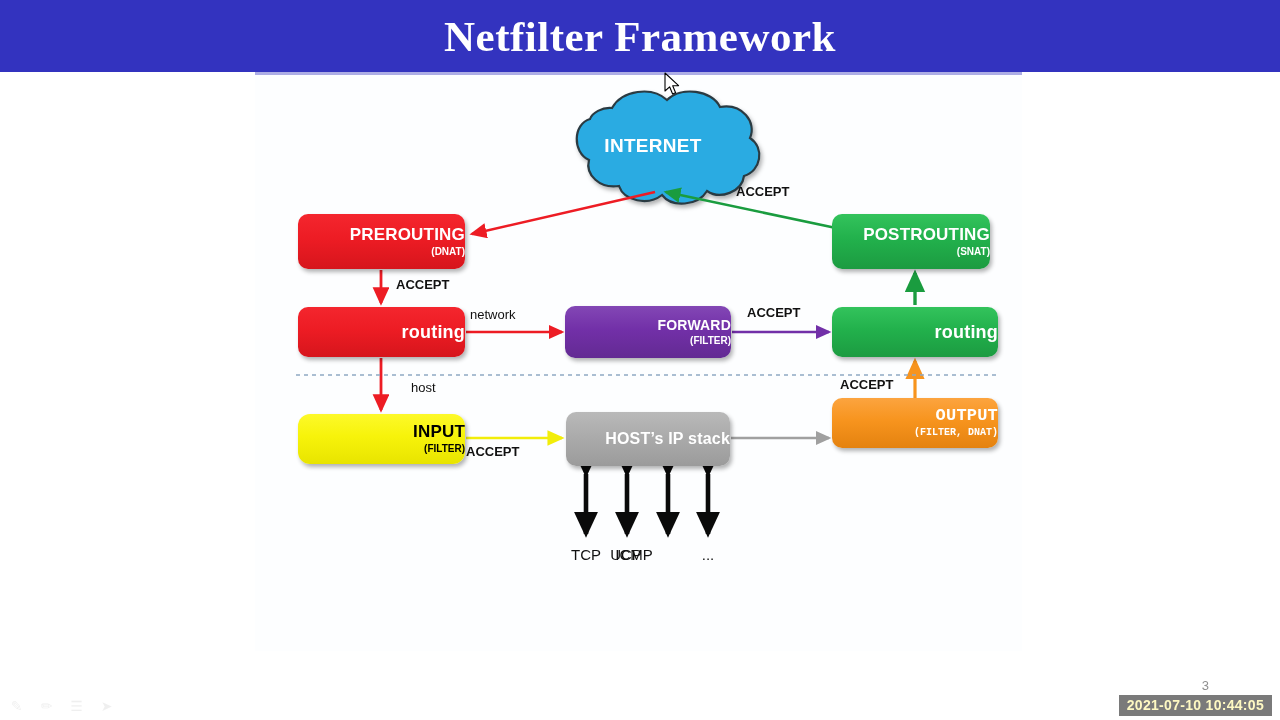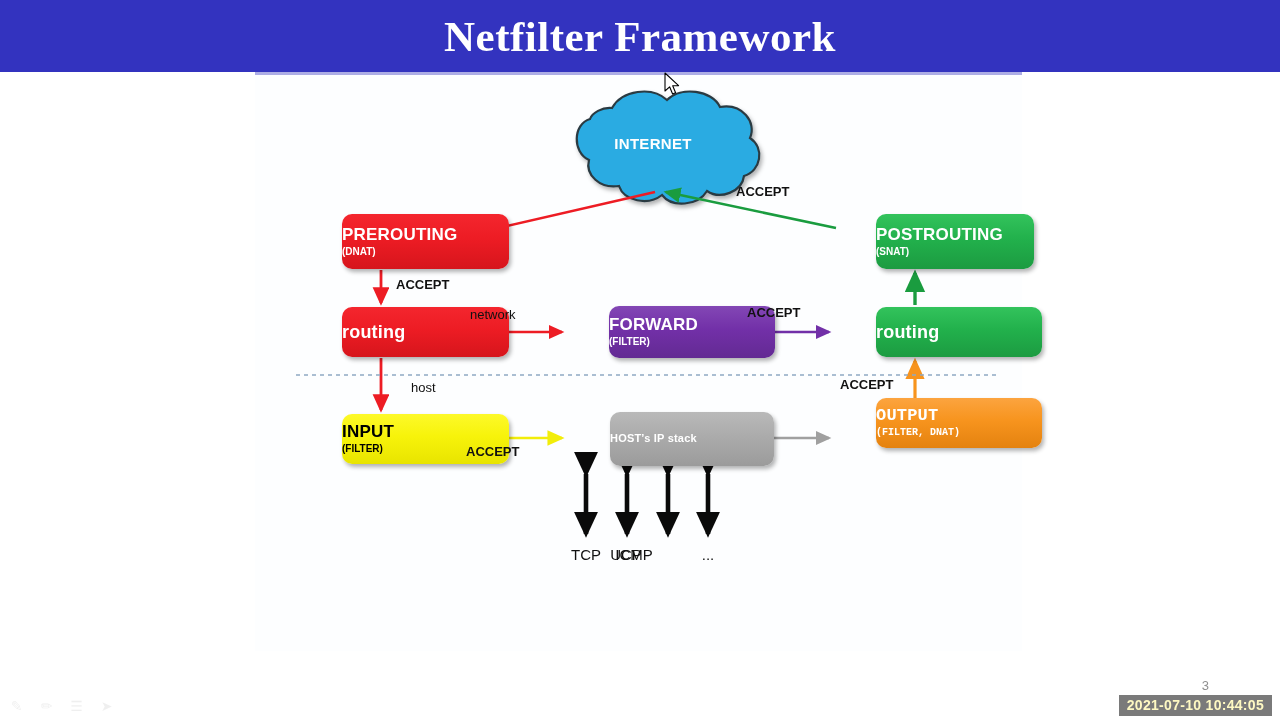--- a/index.html
+++ b/index.html
@@ -57,26 +57,25 @@
     width: 1280px; height: 600px;
   }
   #diagram svg { position: absolute; left: 0; top: 0; }
 
   
   .node {
     position: absolute;
     border-radius: 10px;
     display: flex;
     flex-direction: column;
-    align-items: flex-start;
+    align-items: flex-end;
     justify-content: center;
     text-align: center;
     box-shadow: 2px 3px 4px rgba(0,0,0,0.30);
     line-height: 1.05;
-    margin-left: 44px;
   }
   .node .nlabel {
     font-weight: bold;
     letter-spacing: .2px;
   }
   .node .nsub {
     font-weight: bold;
     font-size: 10px;
     margin-top: 3px;
   }
@@ -89,20 +88,21 @@
     background: linear-gradient(180deg,#33c35c 0%, #22b14c 45%, #1c9b41 100%);
     color: #ffffff;
   }
   .node.purple {
     background: linear-gradient(180deg,#8347b5 0%, #7230a8 45%, #632a93 100%);
     color: #ffffff;
   }
   .node.yellow {
     background: linear-gradient(180deg,#fdf92a 0%, #f7f30a 45%, #e8e400 100%);
     color: #000000;
+    border-radius: 12px;
   }
   .node.gray {
     background: linear-gradient(180deg,#b9b9b9 0%, #ababab 45%, #9b9b9b 100%);
     color: #ffffff;
   }
   .node.orange {
     background: linear-gradient(180deg,#fca43f 0%, #f7941e 45%, #e4820f 100%);
     color: #ffffff;
   }
 
@@ -110,37 +110,37 @@
   #node-prerouting { left: 298px; top: 142px; width: 167px; height: 55px; }
   #node-prerouting .nlabel { font-size: 17px; }
 
   #node-routing-in  { left: 298px; top: 235px; width: 167px; height: 50px; }
   #node-routing-in .nlabel { font-size: 18px; font-weight: bold; }
 
   #node-input { left: 298px; top: 342px; width: 167px; height: 50px; }
   #node-input .nlabel { font-size: 17px; }
 
   #node-forward { left: 565px; top: 234px; width: 166px; height: 52px; }
-  #node-forward .nlabel { font-size: 17px; }
+  #node-forward .nlabel { font-size: 14px; }
 
   #node-hostip { left: 566px; top: 340px; width: 164px; height: 54px; }
-  #node-hostip .nlabel { font-size: 11px; }
+  #node-hostip .nlabel { font-size: 16px; }
 
   #node-postrouting { left: 832px; top: 142px; width: 158px; height: 55px; }
   #node-postrouting .nlabel { font-size: 17px; }
 
   #node-routing-out { left: 832px; top: 235px; width: 166px; height: 50px; }
   #node-routing-out .nlabel { font-size: 18px; }
 
   #node-output { left: 832px; top: 326px; width: 166px; height: 50px; font-family: Liberation Mono, monospace; }
   #node-output .nlabel { font-size: 17px; }
   #cloud-label {
     position: absolute; left: 553px; top: 63px;
     width: 200px; text-align: center;
-    color: #ffffff; font-size: 15px; font-weight: bold;
+    color: #ffffff; font-size: 19px; font-weight: bold;
     letter-spacing: .3px;
   }
 
   
   .elabel {
     position: absolute;
     color: #111111;
     font-weight: bold;
     font-size: 13px;
     white-space: nowrap;

